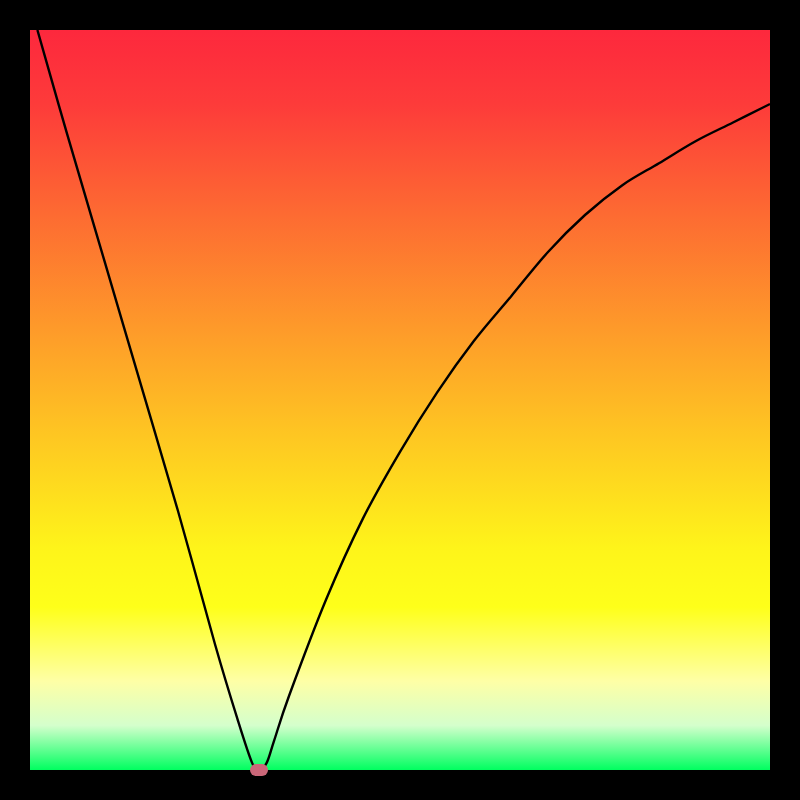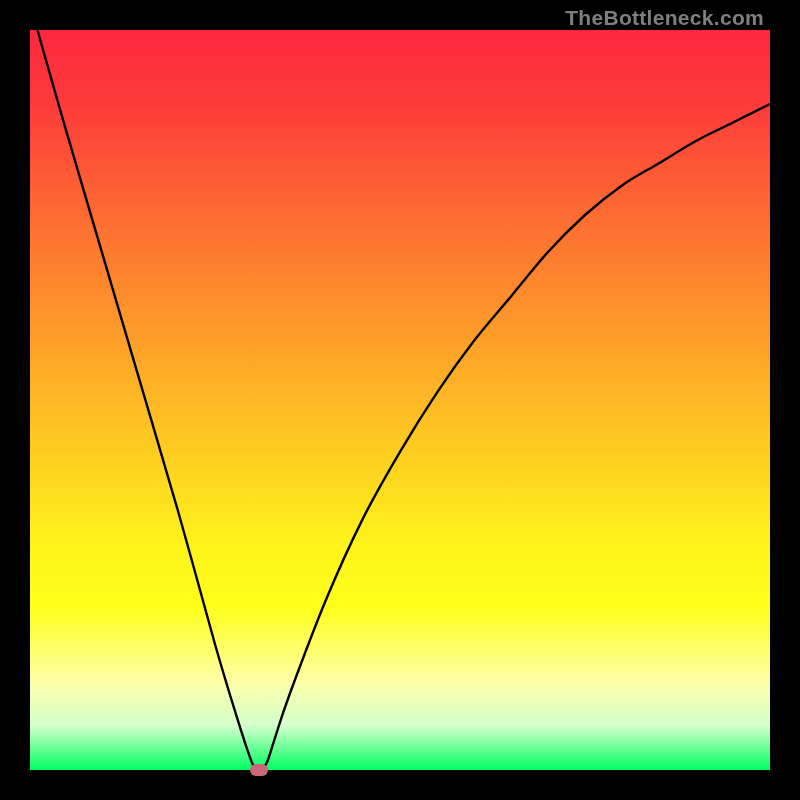--- a/index.html
+++ b/index.html
@@ -56,21 +56,20 @@
     width: 18px;
     height: 12px;
     border-radius: 6px;
     transform: translate(-50%, -50%);
   }
 </style>
 </head>
 <body>
 
 <div class="frame">
-  <div class="watermark">TheBottleneck.com</div>
 
   <div class="plot-area">
     <svg class="curve" viewBox="0 0 740 740" preserveAspectRatio="none">
       <path id="curve-path" fill="none" stroke-width="2.4" d="M 7.4 0 C 12.333333333333334 17.26666666666667, 25.9 65.36666666666667, 37 103.60000000000002 C 48.1 141.83333333333337, 61.666666666666664 187.4666666666667, 74 229.40000000000003 C 86.33333333333333 271.33333333333337, 98.66666666666667 313.26666666666665, 111 355.2 C 123.33333333333333 397.1333333333333, 135.66666666666666 437.8333333333333, 148 481 C 160.33333333333334 524.1666666666666, 175.13333333333333 579.6666666666667, 185 614.2 C 194.86666666666667 648.7333333333333, 201.03333333333336 668.4666666666667, 207.20000000000002 688.2 C 213.36666666666667 707.9333333333334, 218.3 723.9666666666667, 222 732.6 C 225.7 741.2333333333333, 226.93333333333334 740, 229.4 740 C 231.86666666666667 740, 234.33333333333334 737.5333333333333, 236.8 732.6 C 239.26666666666668 727.6666666666667, 240.50000000000003 721.5, 244.20000000000002 710.4 C 247.9 699.3, 250.36666666666667 689.4333333333334, 259 666 C 267.6333333333333 642.5666666666666, 283.6666666666667 599.4, 296 569.8 C 308.3333333333333 540.1999999999999, 320.6666666666667 513.0666666666666, 333 488.4 C 345.3333333333333 463.73333333333335, 357.66666666666663 442.76666666666665, 370 421.8 C 382.33333333333337 400.83333333333337, 394.66666666666674 381.09999999999997, 407.00000000000006 362.59999999999997 C 419.33333333333337 344.09999999999997, 431.6666666666667 326.83333333333337, 444 310.8 C 456.3333333333333 294.76666666666665, 468.6666666666667 281.2, 481 266.4 C 493.3333333333333 251.59999999999997, 505.6666666666667 235.56666666666666, 518 222 C 530.3333333333334 208.43333333333334, 542.6666666666666 196.1, 555 185 C 567.3333333333334 173.9, 579.6666666666666 164.0333333333333, 592 155.39999999999998 C 604.3333333333334 146.76666666666665, 616.6666666666666 140.60000000000005, 629 133.20000000000005 C 641.3333333333334 125.80000000000005, 653.6666666666666 117.78333333333335, 666 111 C 678.3333333333334 104.21666666666665, 690.6666666666666 98.66666666666667, 703 92.5 C 715.3333333333334 86.33333333333333, 733.8333333333334 77.08333333333333, 740 74" stroke="#000000"></path>
     </svg>
     <div class="marker" id="min-marker" style="left: 229.4px; top: 740px; background: rgb(202, 103, 121);"></div>
   </div>
 </div>
 
 </body></html>

